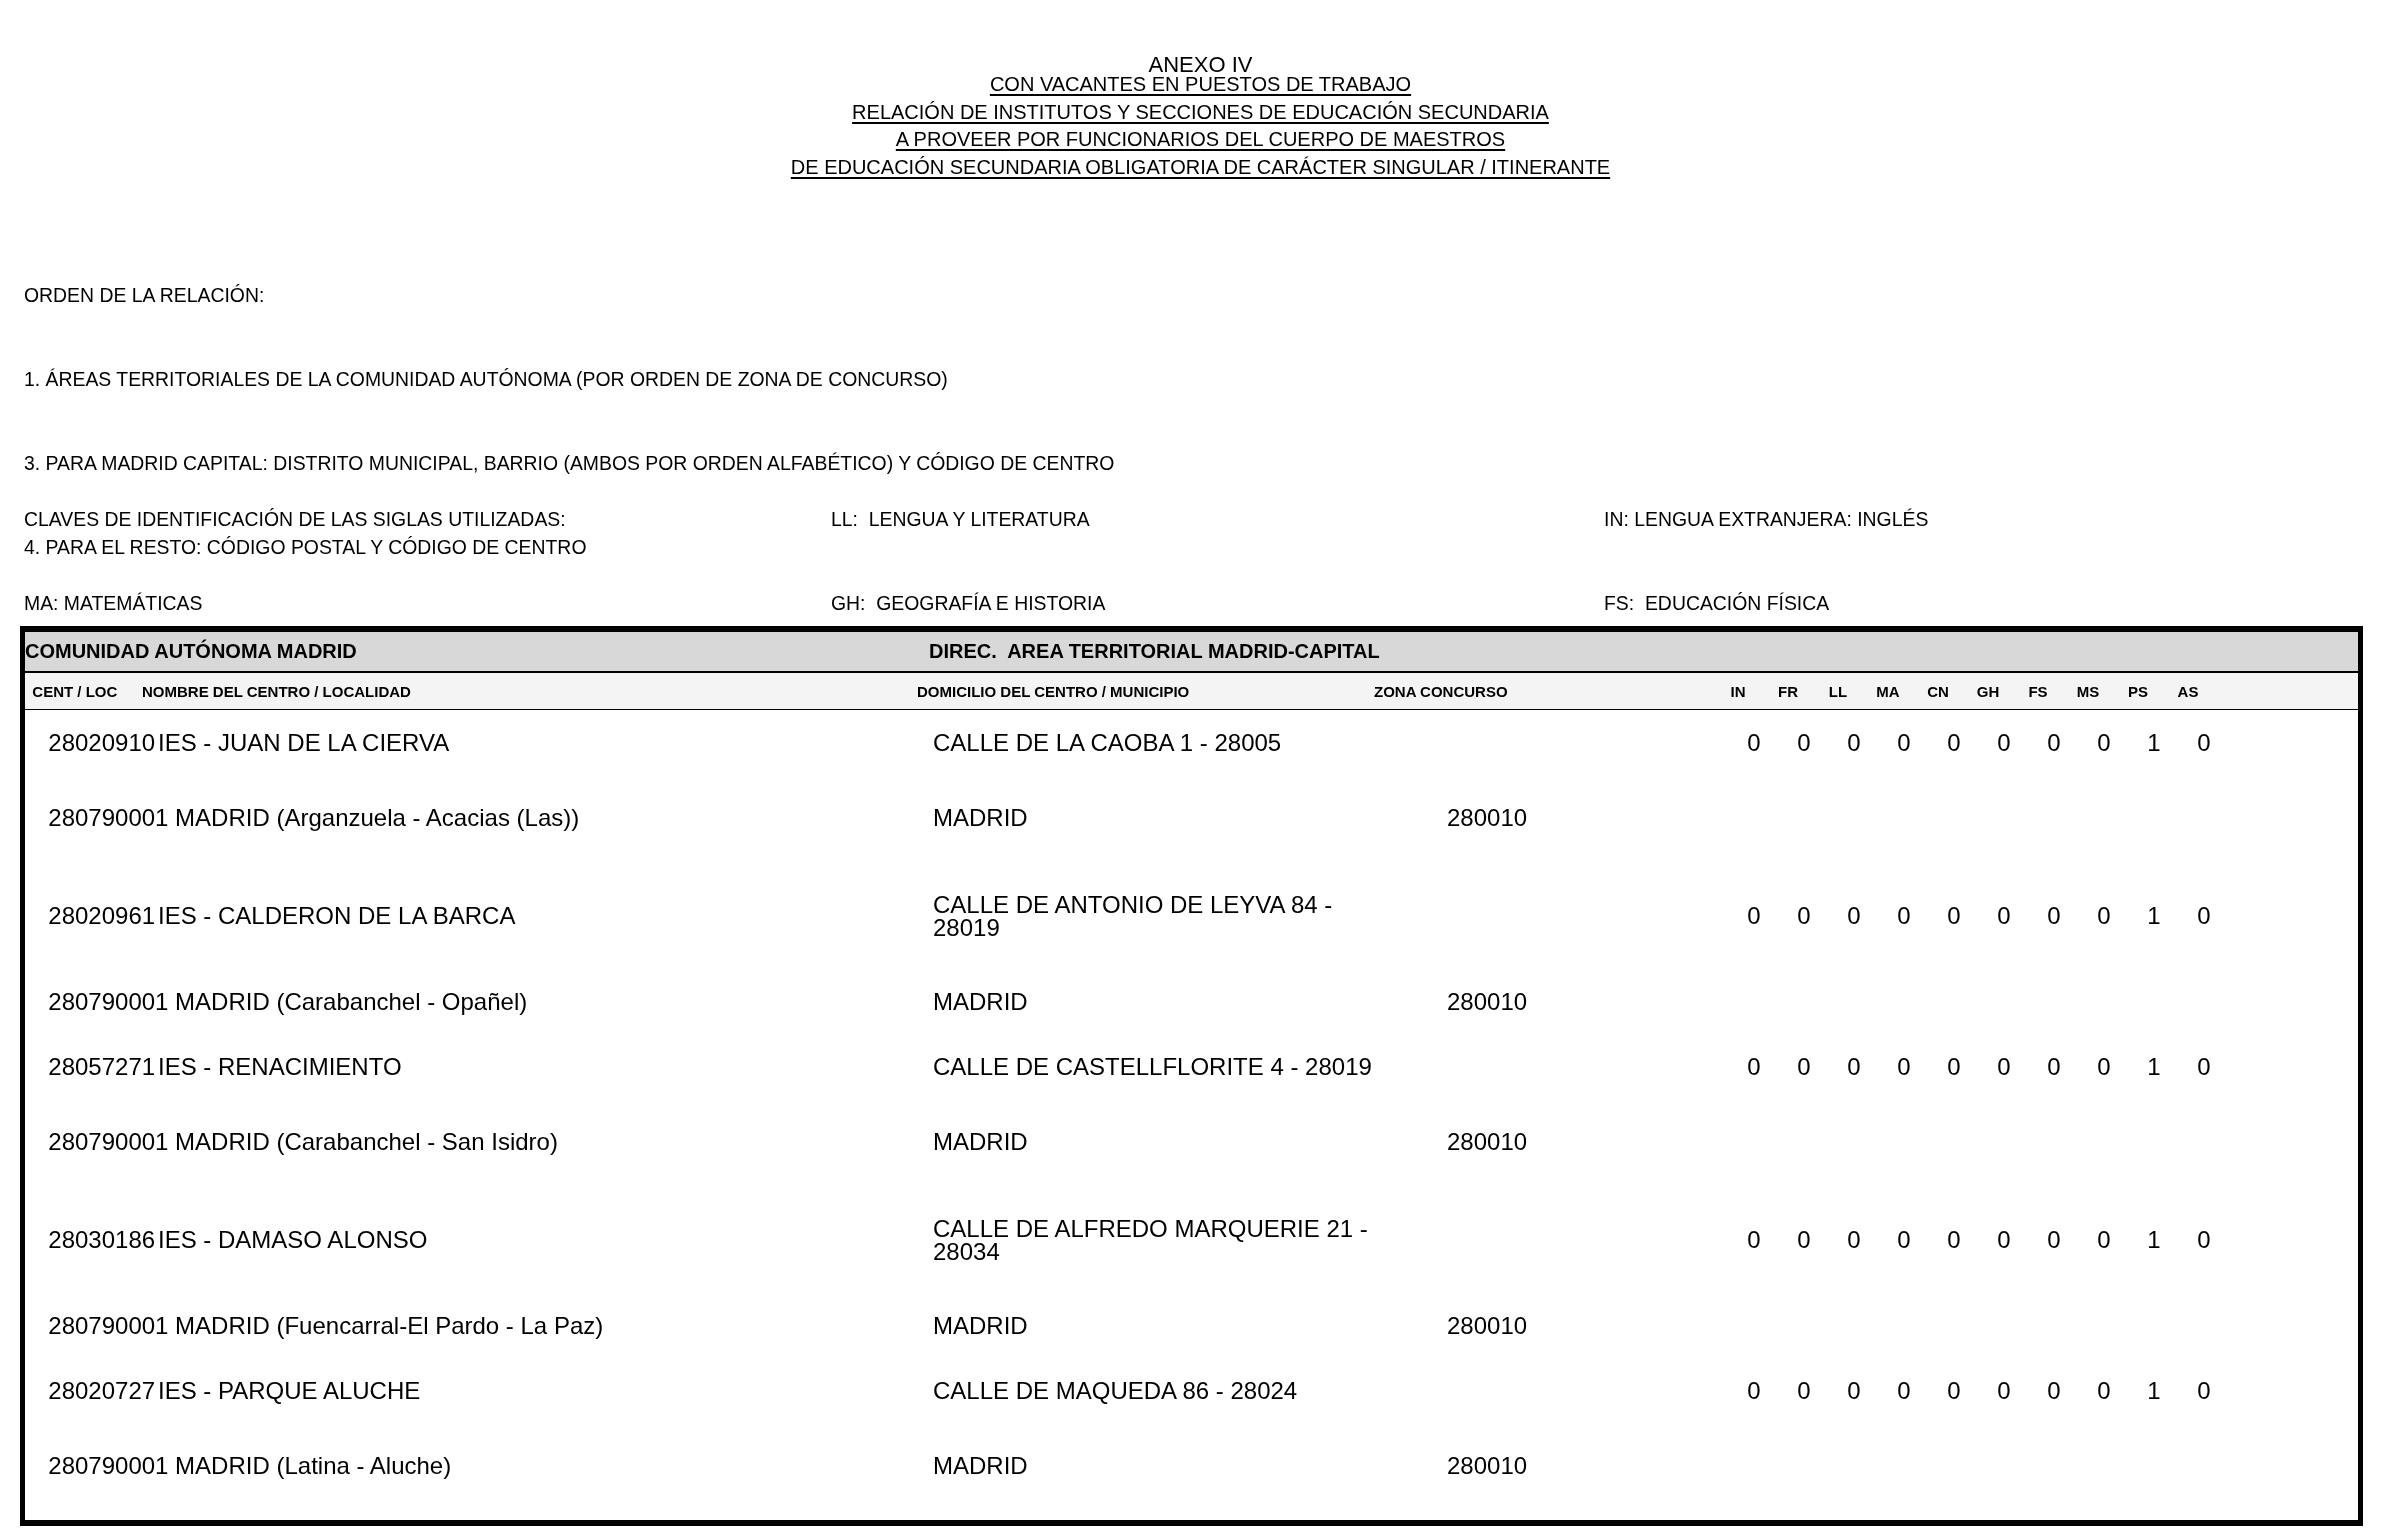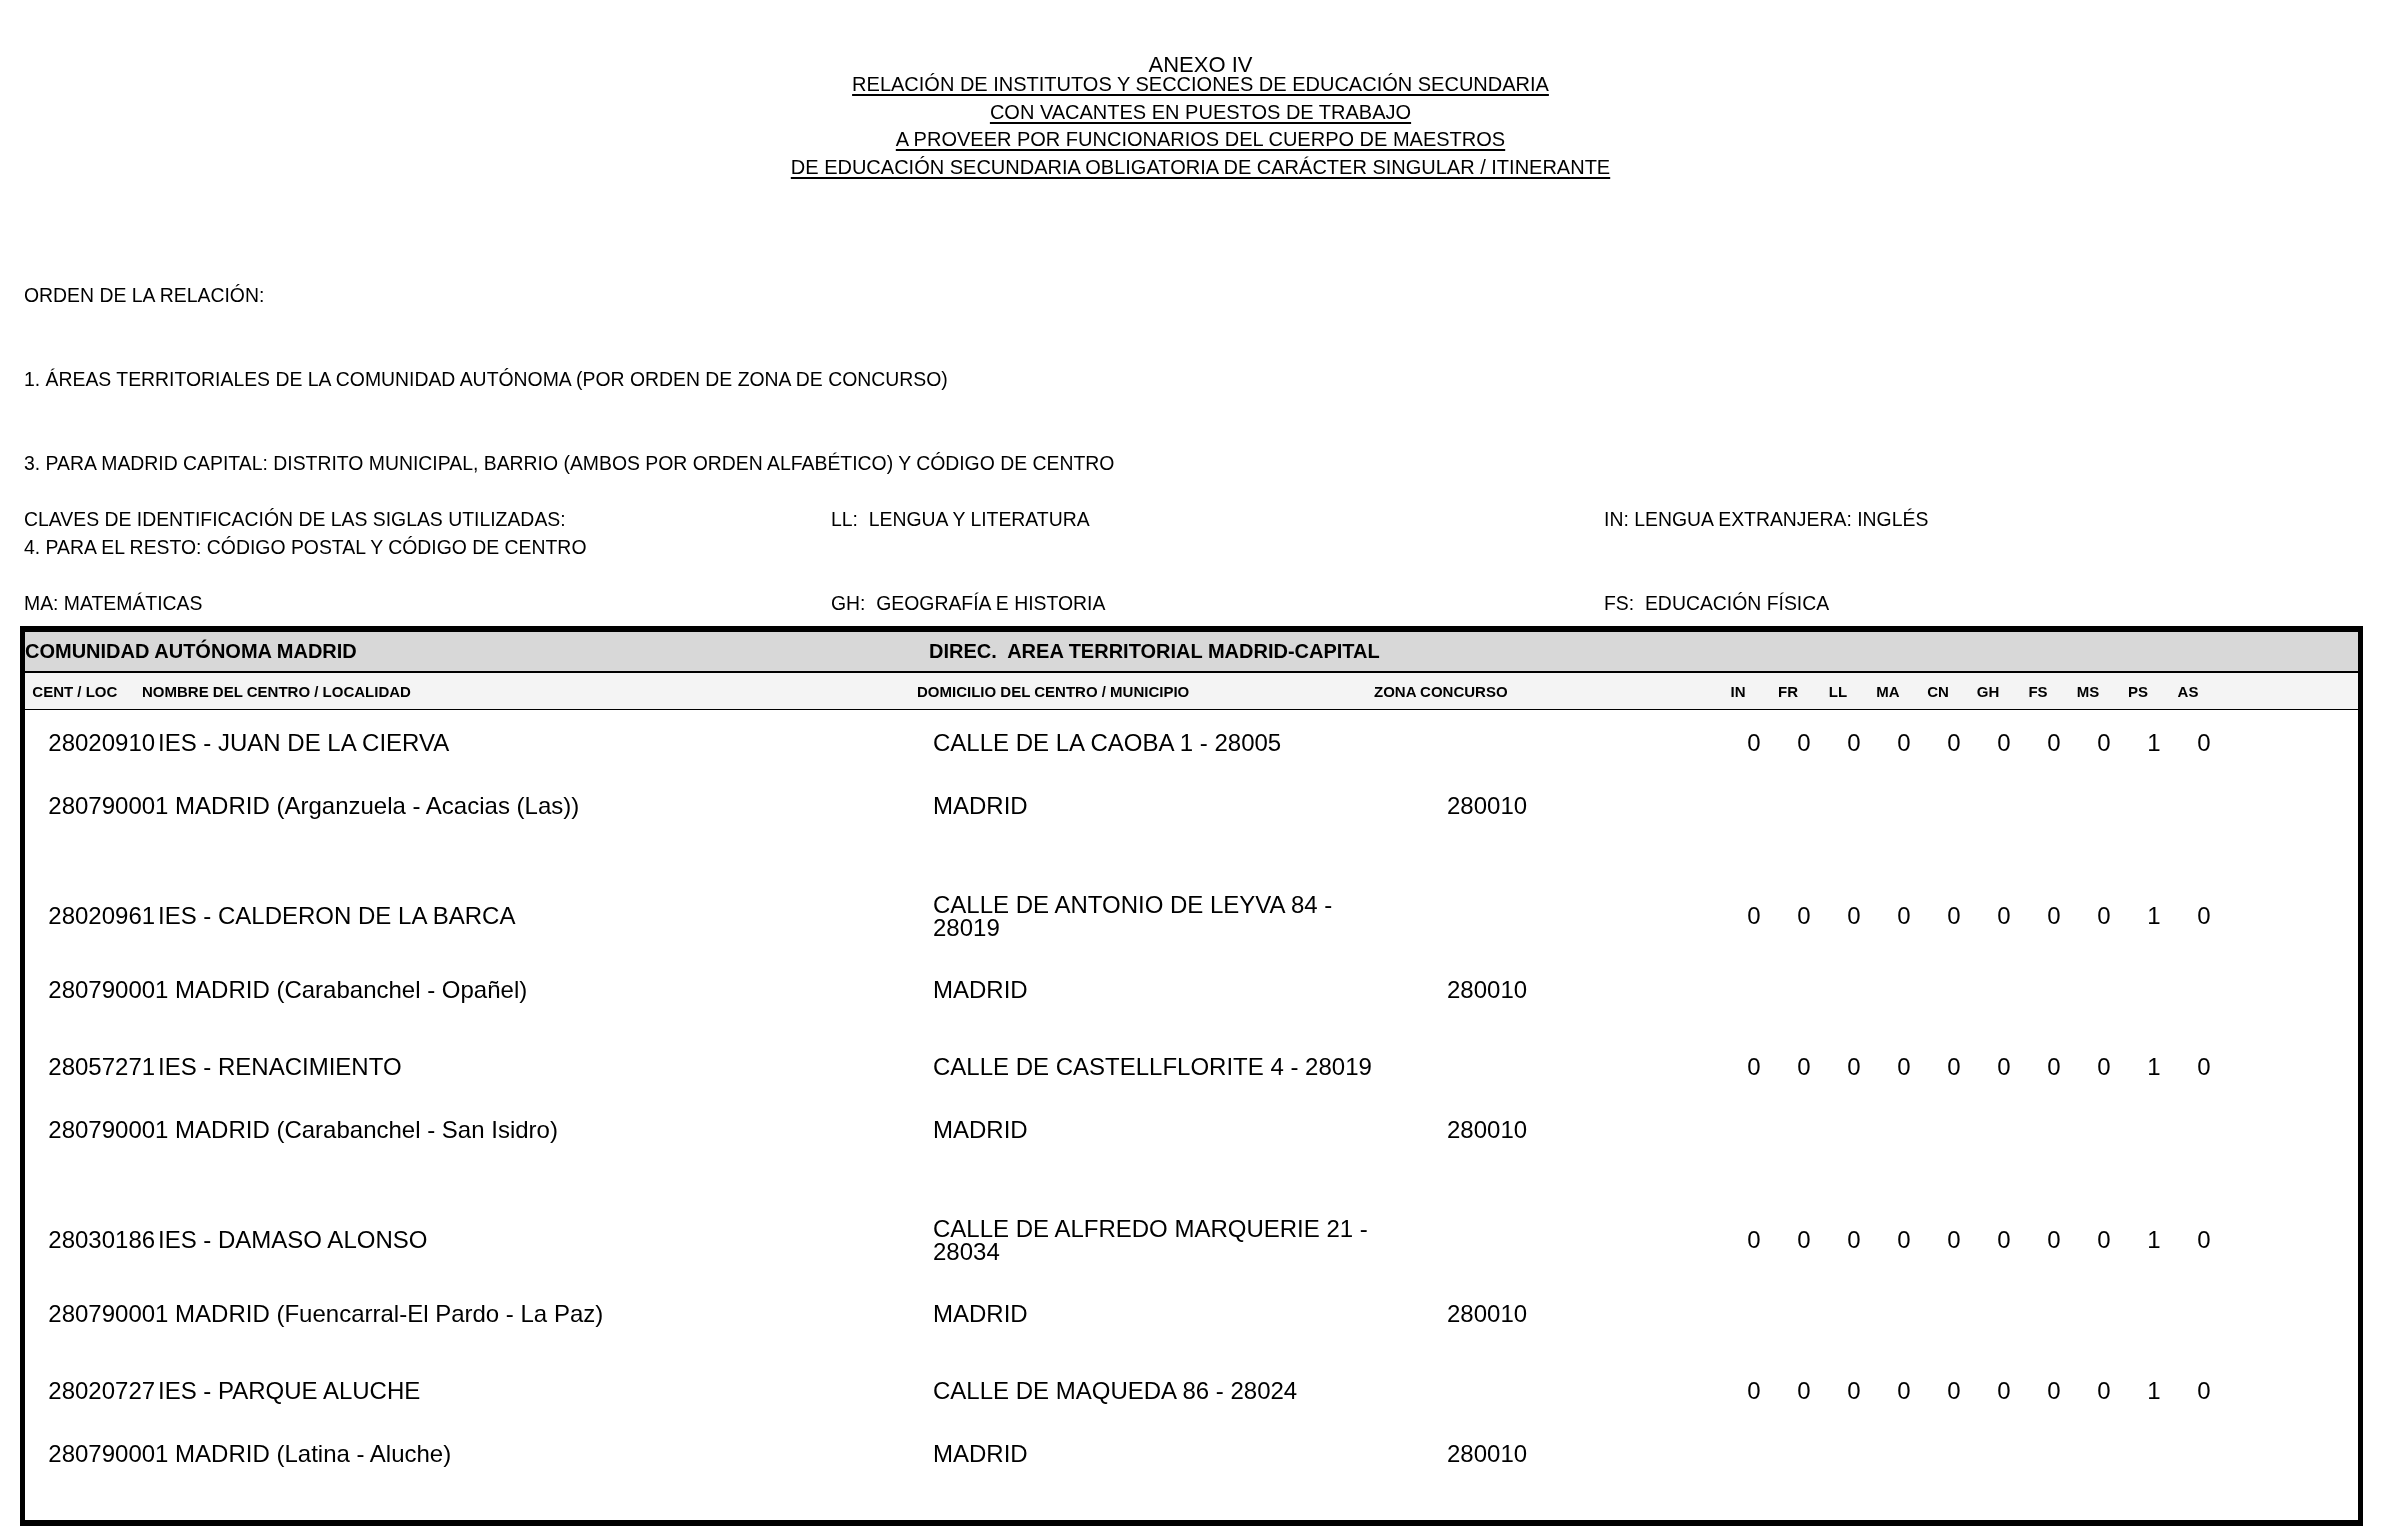--- a/index.html
+++ b/index.html
@@ -55,32 +55,32 @@
   .thead2 {
     height:36px; background:#f4f4f4; border-bottom:1.6px solid #000;
     font-weight:bold; font-size:15px;
   }
   .c-code    { padding-left:7.3px; }
   .c-sub     { text-align:center; }
   .c-zona-v  { padding-left:57px; }
   .tbody { font-size:24px;padding-left:16px; }
   .row-block { height:162px; }
   .row-block .line1 { padding-top:22px; line-height:22.6px; }
-  .row-block .line2 { margin-top:40px;  line-height:22.6px; }
+  .row-block .line2 { margin-top:52px;  line-height:22.6px; }
 </style>
 </head>
 <body>
 
 <div class="page">
 
   <div class="title">ANEXO IV</div>
 
   <div class="headline">
+    <div class="hl">CON VACANTES EN PUESTOS DE TRABAJO</div>
     <div class="hl">RELACIÓN DE INSTITUTOS Y SECCIONES DE EDUCACIÓN SECUNDARIA</div>
-    <div class="hl">CON VACANTES EN PUESTOS DE TRABAJO</div>
     <div class="hl">A PROVEER POR FUNCIONARIOS DEL CUERPO DE MAESTROS</div>
     <div class="hl">DE EDUCACIÓN SECUNDARIA OBLIGATORIA DE CARÁCTER SINGULAR / ITINERANTE</div>
   </div>
 
   <div class="orden">
     <div>ORDEN DE LA RELACIÓN:</div>
     <div>1. ÁREAS TERRITORIALES DE LA COMUNIDAD AUTÓNOMA (POR ORDEN DE ZONA DE CONCURSO)</div>
     <div>3. PARA MADRID CAPITAL: DISTRITO MUNICIPAL, BARRIO (AMBOS POR ORDEN ALFABÉTICO) Y CÓDIGO DE CENTRO</div>
     <div>4. PARA EL RESTO: CÓDIGO POSTAL Y CÓDIGO DE CENTRO</div>
   </div>

